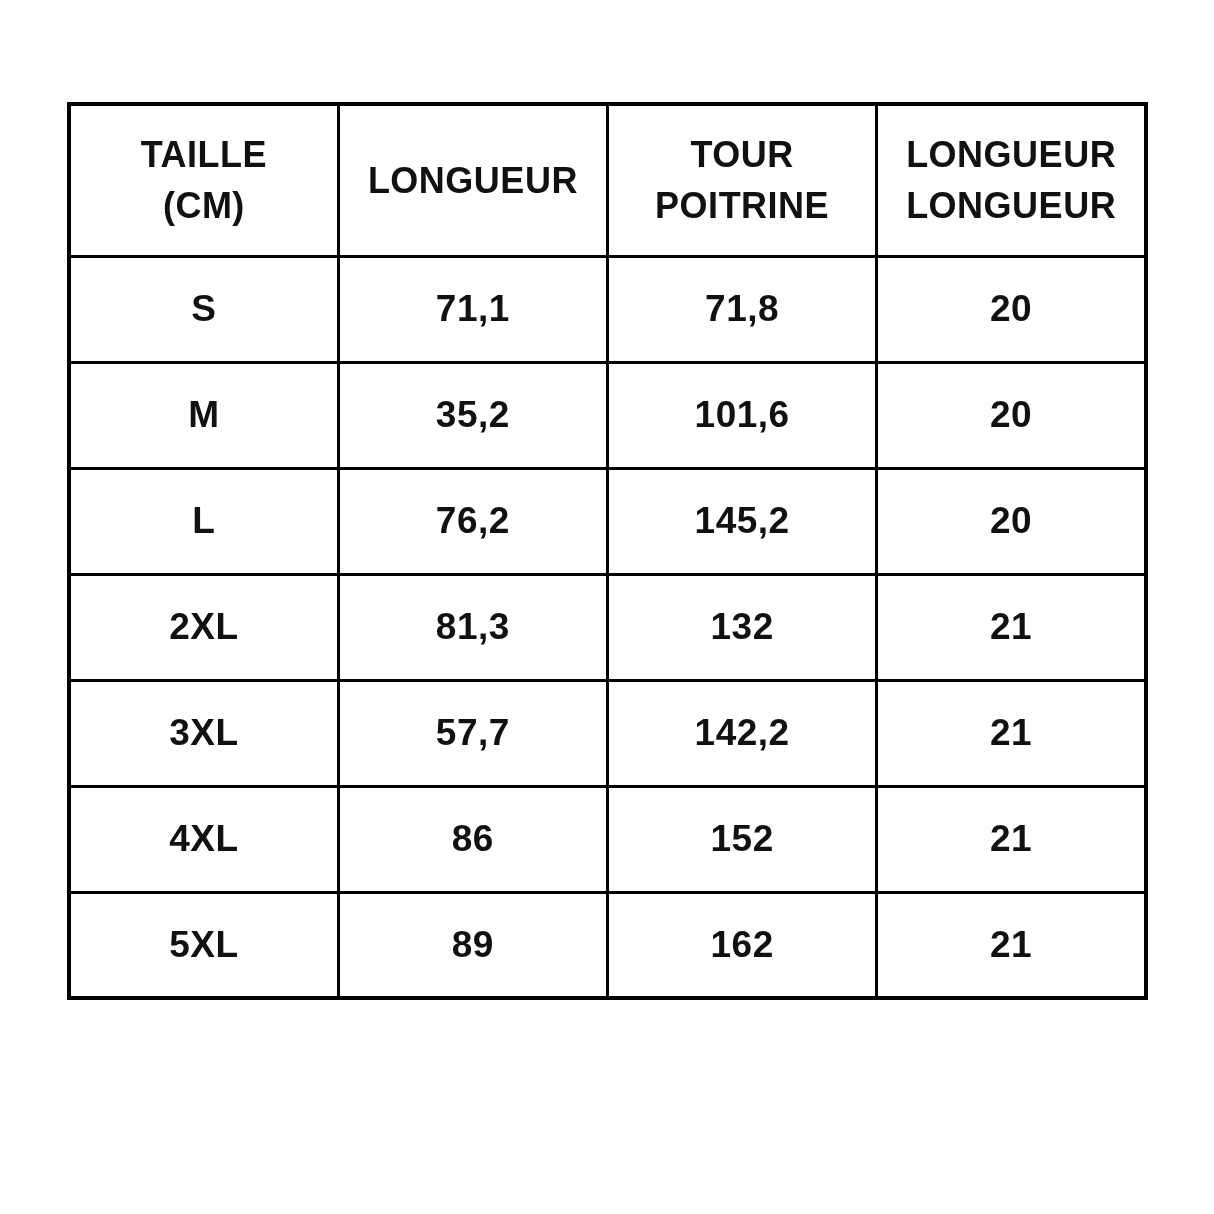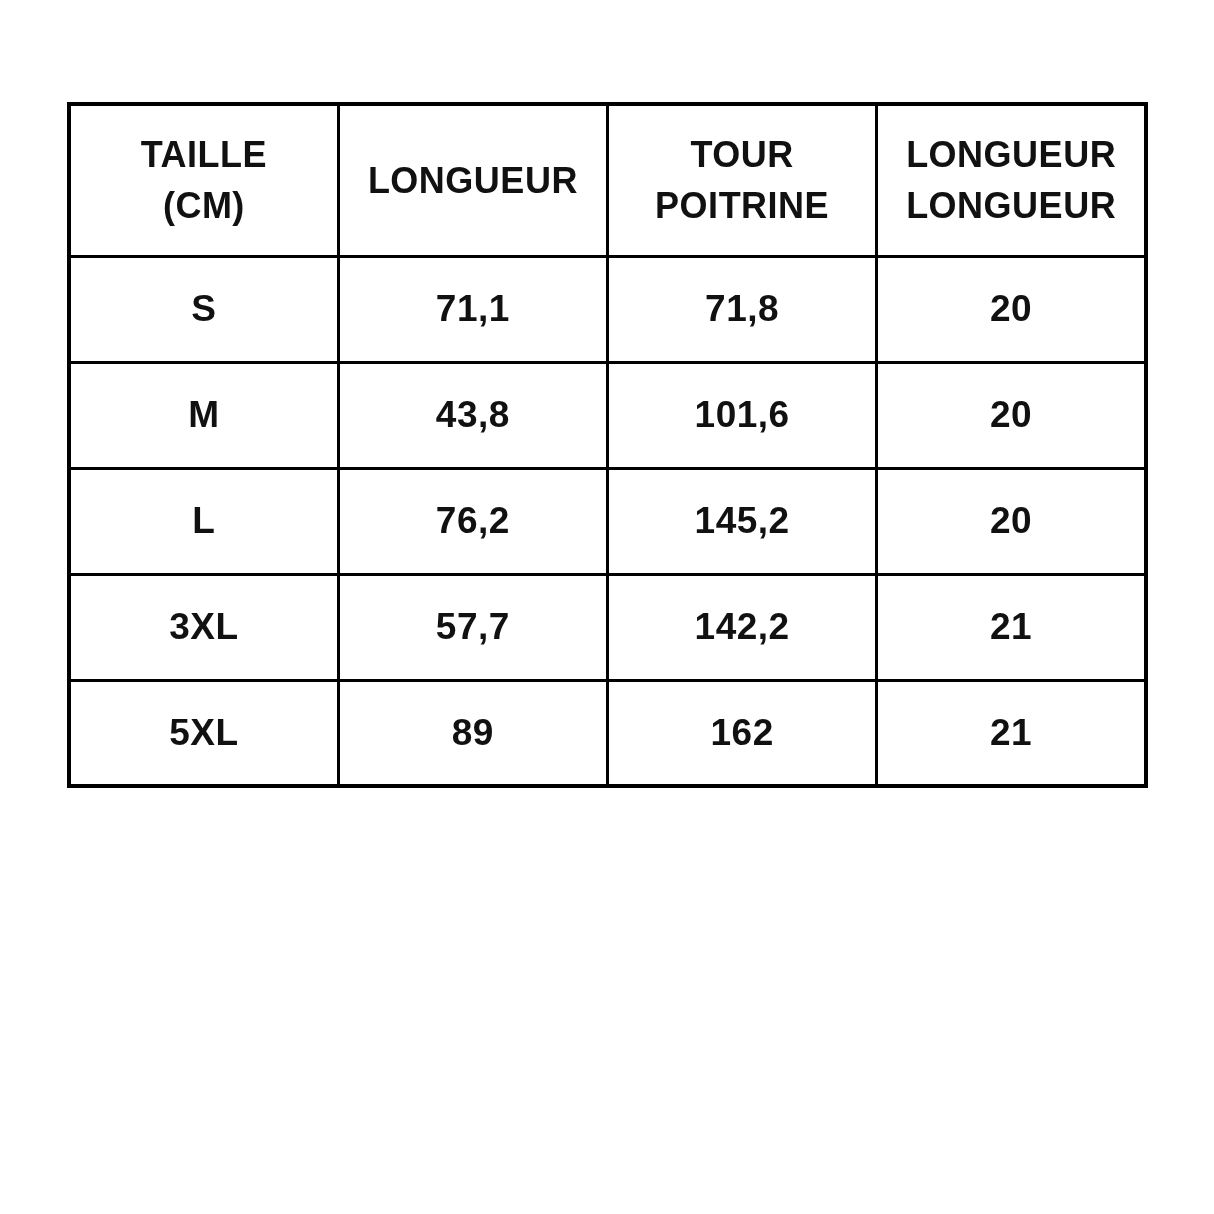--- a/index.html
+++ b/index.html
@@ -76,34 +76,46 @@
   </thead>
   <tbody>
     <tr class="data-row">
       <td>S</td>
       <td>71,1</td>
       <td>71,8</td>
       <td>20</td>
     </tr>
     <tr class="data-row">
       <td>M</td>
-      <td>43,8</td>
+      <td>35,2</td>
       <td>101,6</td>
       <td>20</td>
     </tr>
     <tr class="data-row">
       <td>L</td>
       <td>76,2</td>
       <td>145,2</td>
       <td>20</td>
     </tr>
     <tr class="data-row">
+      <td>2XL</td>
+      <td>81,3</td>
+      <td>132</td>
+      <td>21</td>
+    </tr>
+    <tr class="data-row">
       <td>3XL</td>
       <td>57,7</td>
       <td>142,2</td>
+      <td>21</td>
+    </tr>
+    <tr class="data-row">
+      <td>4XL</td>
+      <td>86</td>
+      <td>152</td>
       <td>21</td>
     </tr>
     <tr class="data-row">
       <td>5XL</td>
       <td>89</td>
       <td>162</td>
       <td>21</td>
     </tr>
   </tbody>
 </table>

